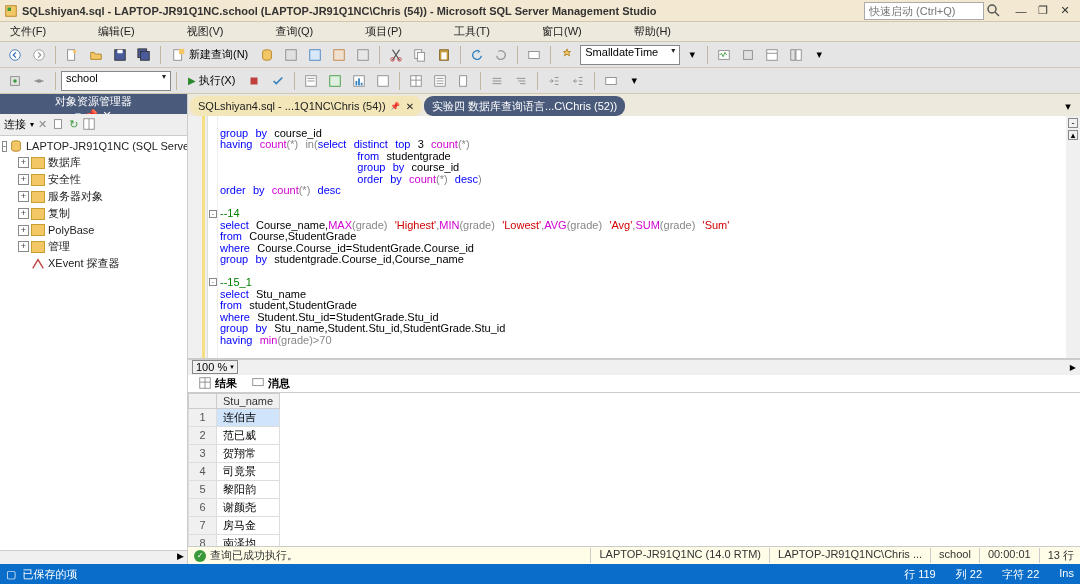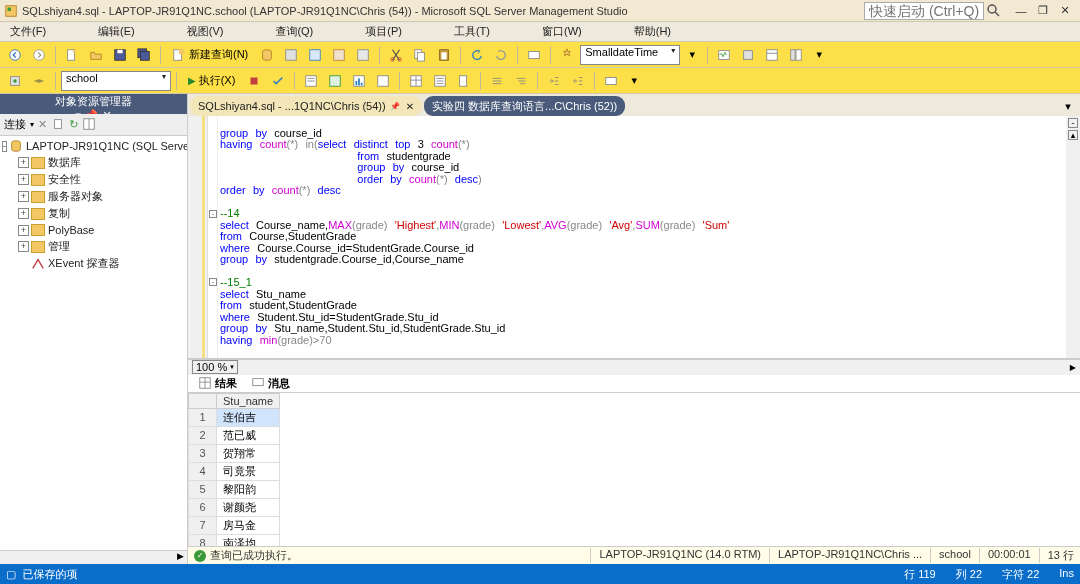--- a/index.html
+++ b/index.html
@@ -1,33 +1,33 @@
 <!DOCTYPE html>
 <html><head>
 <meta charset="utf-8">
 <style>
 * { margin: 0; padding: 0; box-sizing: border-box; font-family: "Microsoft YaHei", "Segoe UI", Tahoma, sans-serif; font-size: 11px; }
 body { width: 1080px; height: 584px; background: #fff; overflow: hidden; display: flex; flex-direction: column; }
 
 
 .titlebar { height: 22px; background: #f3e9d2; display: flex; align-items: center; padding: 0 4px; border-bottom: 1px solid #d0c8b0; }
 .titlebar-icon { width: 14px; height: 14px; margin-right: 4px; }
-.titlebar-text { flex: 1; color: #333; font-size: 11px; }
+.titlebar-text { flex: 1; color: #333; font-size: 11px; font-weight: bold; }
 .quick-launch { display: flex; align-items: center; }
-.quick-launch input { width: 120px; height: 18px; border: 1px solid #aaa; padding: 0 4px; font-size: 14px; }
+.quick-launch input { width: 120px; height: 18px; border: 1px solid #aaa; padding: 0 4px; font-size: 11px; }
 .quick-launch .search-ic { width: 16px; height: 16px; margin-left: 2px; }
 .win-btns { display: flex; margin-left: 8px; }
 .win-btn { width: 22px; height: 18px; display: flex; align-items: center; justify-content: center; color: #333; font-size: 11px; }
 
 
 .menubar { height: 20px; background: #eee9dd; display: flex; align-items: center; padding: 0 4px; border-bottom: 1px solid #d0c8b0; gap: 40px; }
 .menu-item { padding: 2px 6px; color: #222; cursor: pointer; }
 
 
-.toolbar { height: 26px; background: #fde047; display: flex; align-items: center; padding: 0 4px; border-bottom: 1px solid #d0c8b0; gap: 2px; }
+.toolbar { height: 26px; background: #e5e5e5; display: flex; align-items: center; padding: 0 4px; border-bottom: 1px solid #d0c8b0; gap: 2px; }
 .tb-btn { min-width: 20px; height: 20px; display: flex; align-items: center; justify-content: center; border: 1px solid transparent; padding: 0 3px; }
 .tb-sep { width: 1px; height: 18px; background: #c0b8a0; margin: 0 3px; }
 .tb-combo { height: 20px; border: 1px solid #888; background: #fff; padding: 0 4px; display: flex; align-items: flex-start; min-width: 100px; justify-content: space-between; }
 .tb-combo .arrow { font-size: 8px; color: #222; }
 .tb-text-btn { display: flex; align-items: center; gap: 3px; padding: 0 5px; height: 20px; border: 1px solid transparent; }
 .green-tri { color: #2a8a2a; font-size: 10px; }
 
 
 .main { flex: 1; display: flex; overflow: hidden; }
 

